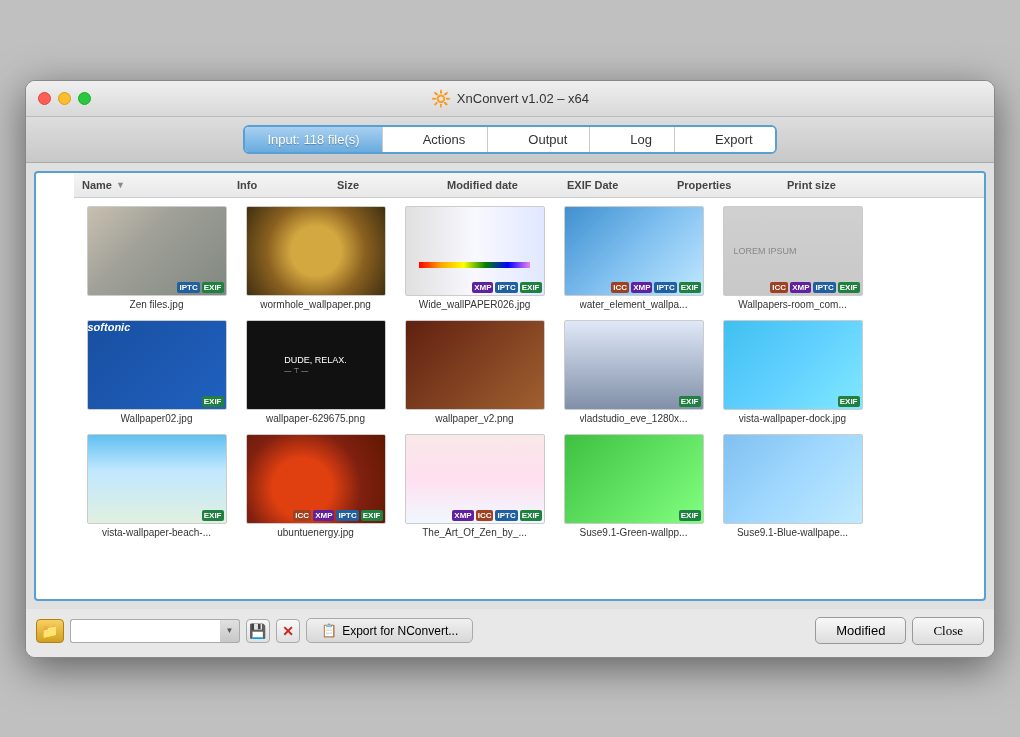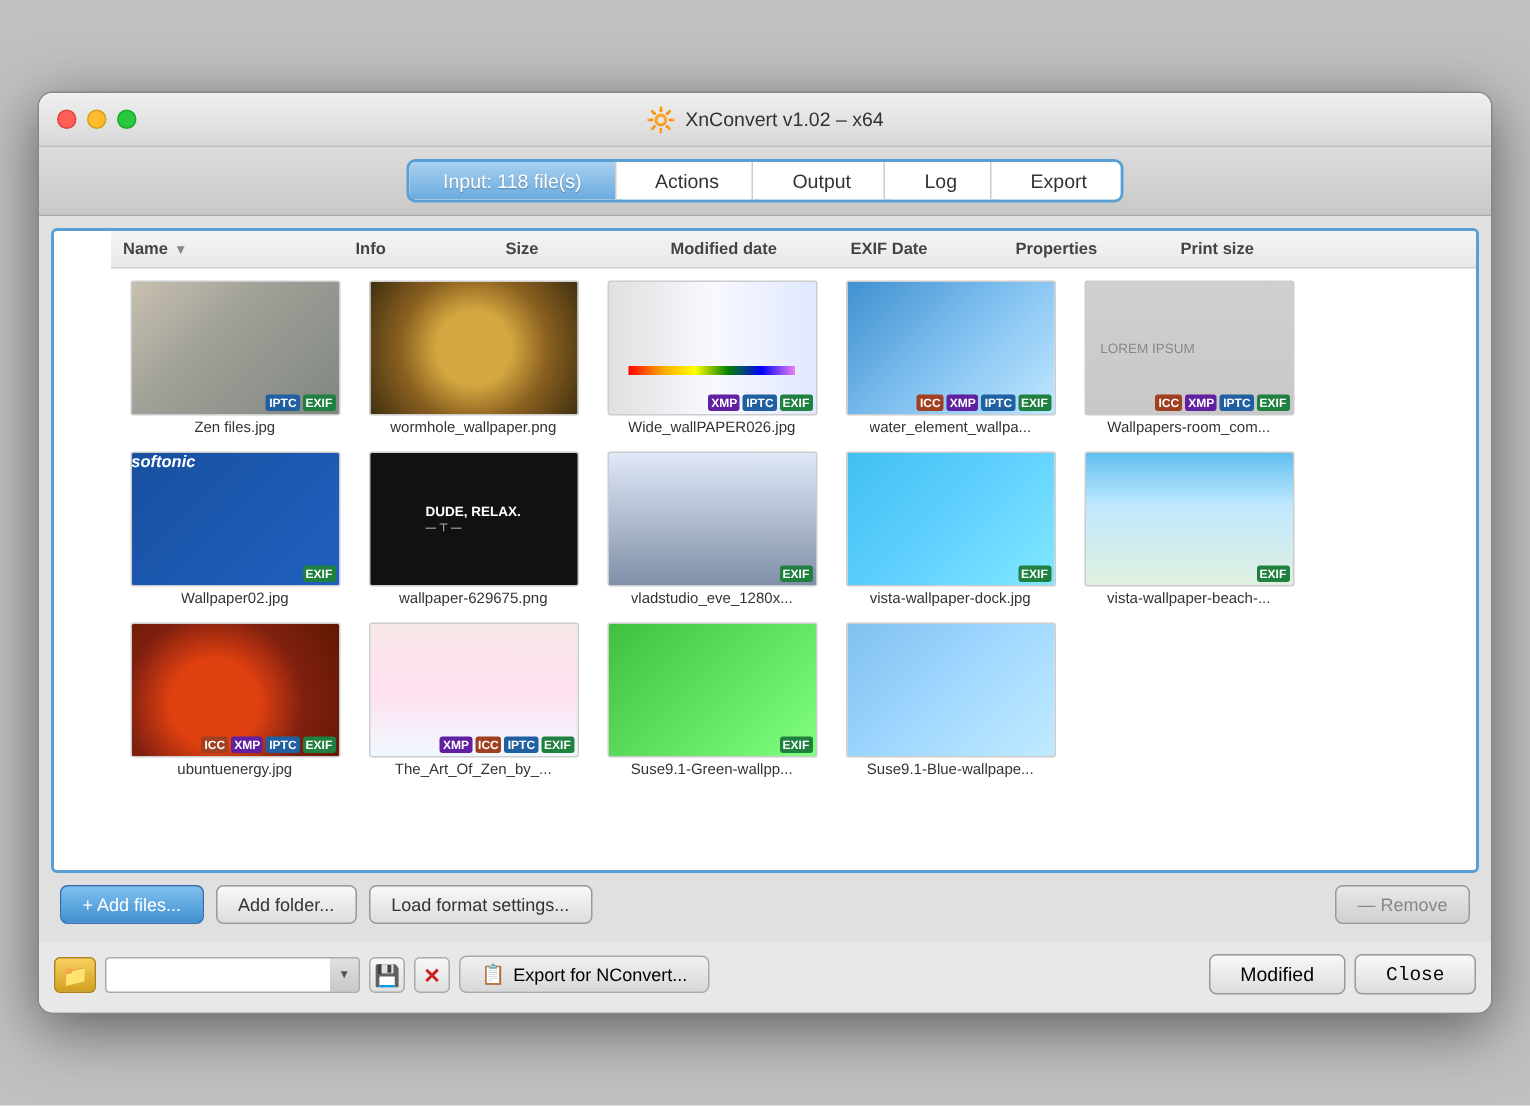--- a/index.html
+++ b/index.html
@@ -60,21 +60,21 @@
     }
     .toolbar {
       background: linear-gradient(to bottom, #ddd, #c8c8c8);
       padding: 8px 0;
       display: flex;
       justify-content: center;
       border-bottom: 1px solid #aaa;
     }
     .tab-bar {
       display: flex;
-      gap: 4px;
+      gap: 18px;
       background: white;
       border: 2px solid #5a9fd4;
       border-radius: 6px;
       overflow: hidden;
     }
     .tab {
       padding: 5px 22px;
       font-size: 13px;
       font-weight: 500;
       color: #333;
@@ -315,21 +315,21 @@
       font-family: inherit;
     }
     .btn-close {
       padding: 5px 20px;
       background: linear-gradient(to bottom, #f8f8f8, #ddd);
       border: 1px solid #999;
       border-radius: 5px;
       font-size: 13px;
       font-weight: 500;
       cursor: pointer;
-      font-family: Liberation Mono, monospace;
+      font-family: Liberation Serif, serif;
     }
 
     
     .thumb-zen { background: linear-gradient(135deg, #c8c0b0 0%, #a0a098 40%, #808880 100%); }
     .thumb-wormhole { background: radial-gradient(circle, #d4a840 30%, #8a6020 60%, #403010 100%); }
     .thumb-wide { background: linear-gradient(to right, #e0e0e0 0%, #f8f8ff 50%, #e0e8ff 100%); position: relative; }
     .thumb-wide::after { content: ''; position: absolute; bottom: 30%; left: 10%; right: 10%; height: 6px; background: linear-gradient(to right, red, orange, yellow, green, blue, violet); }
     .thumb-water { background: linear-gradient(135deg, #4090d0 0%, #80c0f0 50%, #c0e8ff 100%); }
     .thumb-wallroom { background: linear-gradient(to bottom, #d0d0d0 0%, #c8c8c8 100%); display: flex; align-items: center; }
     .thumb-softonic { background: linear-gradient(135deg, #1850a0 0%, #2060c0 100%); position: relative; }
@@ -338,21 +338,21 @@
     .thumb-vlad { background: linear-gradient(to bottom, #e0e8f8 0%, #8090a8 100%); display: flex; align-items: center; justify-content: center; }
     .thumb-dock { background: linear-gradient(135deg, #40c0f0 0%, #60d0ff 50%, #80e8ff 100%); }
     .thumb-beach { background: linear-gradient(to bottom, #60c0f0 0%, #c0e8ff 40%, #e0f0e0 100%); }
     .thumb-ubuntu { background: radial-gradient(circle at 40% 60%, #e04010 30%, #802010 60%, #601800 100%); }
     .thumb-zen2 { background: linear-gradient(to bottom, #f8e8e8 0%, #ffe0f0 50%, #f0f8ff 100%); display: flex; align-items: center; justify-content: center; }
     .thumb-suse-green { background: linear-gradient(135deg, #40c040 0%, #60e060 50%, #80ff80 100%); }
     .thumb-suse-blue { background: linear-gradient(135deg, #80c0f0 0%, #a0d8ff 50%, #c0eaff 100%); }
     .thumb-dude-text {
       color: white;
       font-size: 9px;
-      font-weight: bold;
+      font-weight: normal;
       text-align: left;
     }
     .thumb-softonic-text {
       position: absolute;
       color: white;
       font-size: 11px;
       font-weight: bold;
       font-style: italic;
     }
     .input-path-wrapper {
@@ -476,20 +476,24 @@
               </div>
               <div class="file-name">Wallpaper02.jpg</div>
             </div>
             <div class="file-item">
               <div class="thumb-wrapper thumb-dude">
                 <div class="thumb-dude-text">DUDE, RELAX.<br><span style="font-size:7px;color:#aaa;">— ⊤ —</span></div>
               </div>
               <div class="file-name">wallpaper-629675.png</div>
             </div>
             <div class="file-item">
+              <div class="thumb-wrapper thumb-v2"></div>
+              <div class="file-name">wallpaper_v2.png</div>
+            </div>
+            <div class="file-item">
               <div class="thumb-wrapper thumb-vlad">
                 <div class="thumb-badges">
                   <span class="badge" style="background: rgb(32, 128, 64);">EXIF</span>
                 </div>
               </div>
               <div class="file-name">vladstudio_eve_1280x...</div>
             </div>
             <div class="file-item">
               <div class="thumb-wrapper thumb-dock">
                 <div class="thumb-badges">
@@ -537,27 +541,20 @@
               <div class="file-name">Suse9.1-Green-wallpp...</div>
             </div>
             <div class="file-item">
               <div class="thumb-wrapper thumb-suse-blue"></div>
               <div class="file-name">Suse9.1-Blue-wallpape...</div>
             </div>
           </div>
       </div>
     </div>
 
-    <div class="bottom-bar">
-      <button class="btn btn-add-files">+ Add files...</button>
-      <button class="btn">Add folder...</button>
-      <button class="btn">Load format settings...</button>
-      <div class="spacer"></div>
-      <button class="btn btn-remove">— Remove</button>
-    </div>
   </div>
 
   <div class="footer-bar">
     <div class="folder-icon-btn">
       <span>📁</span>
     </div>
     <div class="input-path-wrapper">
       <input type="text" class="output-path-input" value="" style="">
       <div class="dropdown-arrow-btn">▼</div>
     </div>

